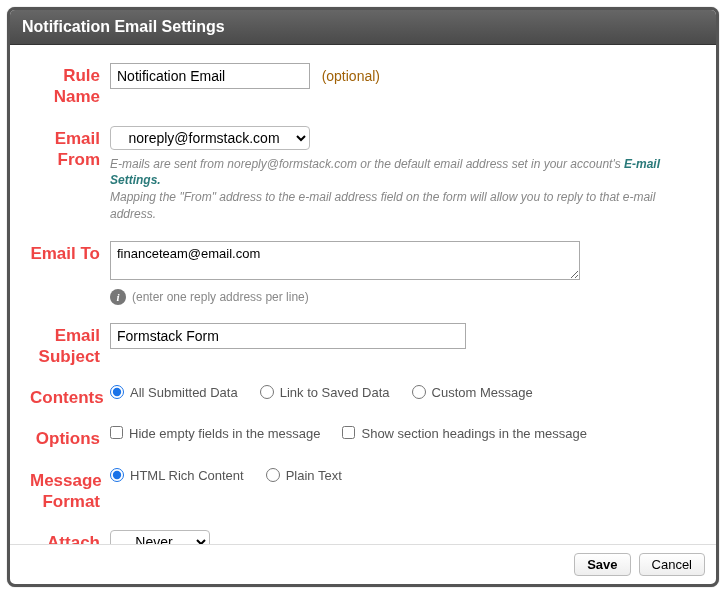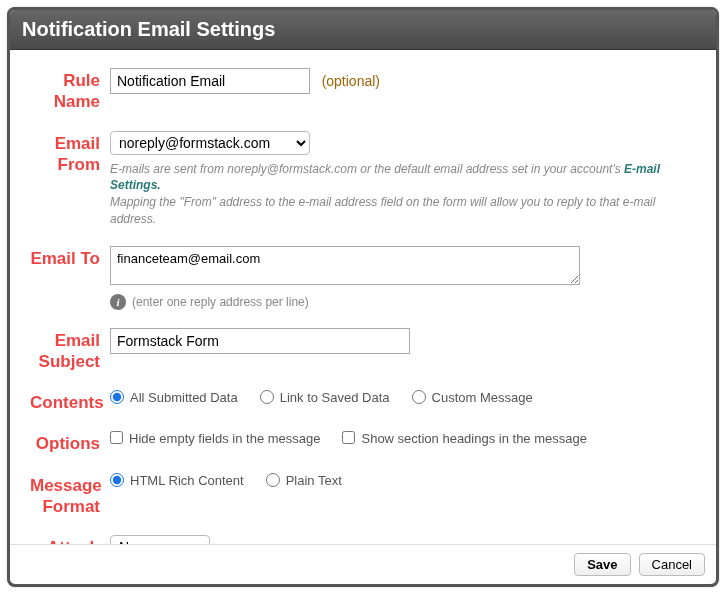--- a/index.html
+++ b/index.html
@@ -18,21 +18,21 @@
     border-radius: 8px;
     background: #fff;
     display: flex;
     flex-direction: column;
     box-shadow: 0 0 1px rgba(0,0,0,0.5);
   }
   .modal-header {
     background: linear-gradient(#666, #4a4a4a);
     color: #fff;
     padding: 8px 12px;
-    font-size: 20px;
+    font-size: 16px;
     font-weight: bold;
     border-bottom: 1px solid #333;
     border-radius: 5px 5px 0 0;
   }
   .modal-body {
     flex: 1;
     padding: 18px 20px 6px 20px;
     overflow: auto;
   }
   .row {
@@ -66,20 +66,21 @@
     font-size: 14px;
     margin-left: 8px;
   }
   select.sel {
     font-size: 14px;
     height: 24px;
     background: #fff;
     border: 1px solid #bbb;
     border-radius: 4px;
     padding: 1px 4px;
+    text-align: center;
   }
   .help-text {
     color: #888;
     font-style: italic;
     font-size: 12px;
     line-height: 1.4;
     margin-top: 6px;
   }
   .help-text a { color: #2a7a7a; font-weight: bold; text-decoration: none; }
   textarea.ta {
@@ -184,21 +185,21 @@
         <div class="hint-row">
           <span class="info-icon">i</span>
           <span>(enter one reply address per line)</span>
         </div>
       </div>
     </div>
 
     <div class="row">
       <div class="label-col">Email Subject</div>
       <div class="field-col">
-        <input type="text" class="tf" style="width: 300px;" value="Formstack Form">
+        <input type="text" class="tf" style="width: 356px;" value="Formstack Form">
       </div>
     </div>
 
     <div class="row">
       <div class="label-col">Contents</div>
       <div class="field-col radio-group">
         <label class="radio-item">
             <input type="radio" name="contents" checked="" style="">
             <span>All Submitted Data</span>
           </label>

